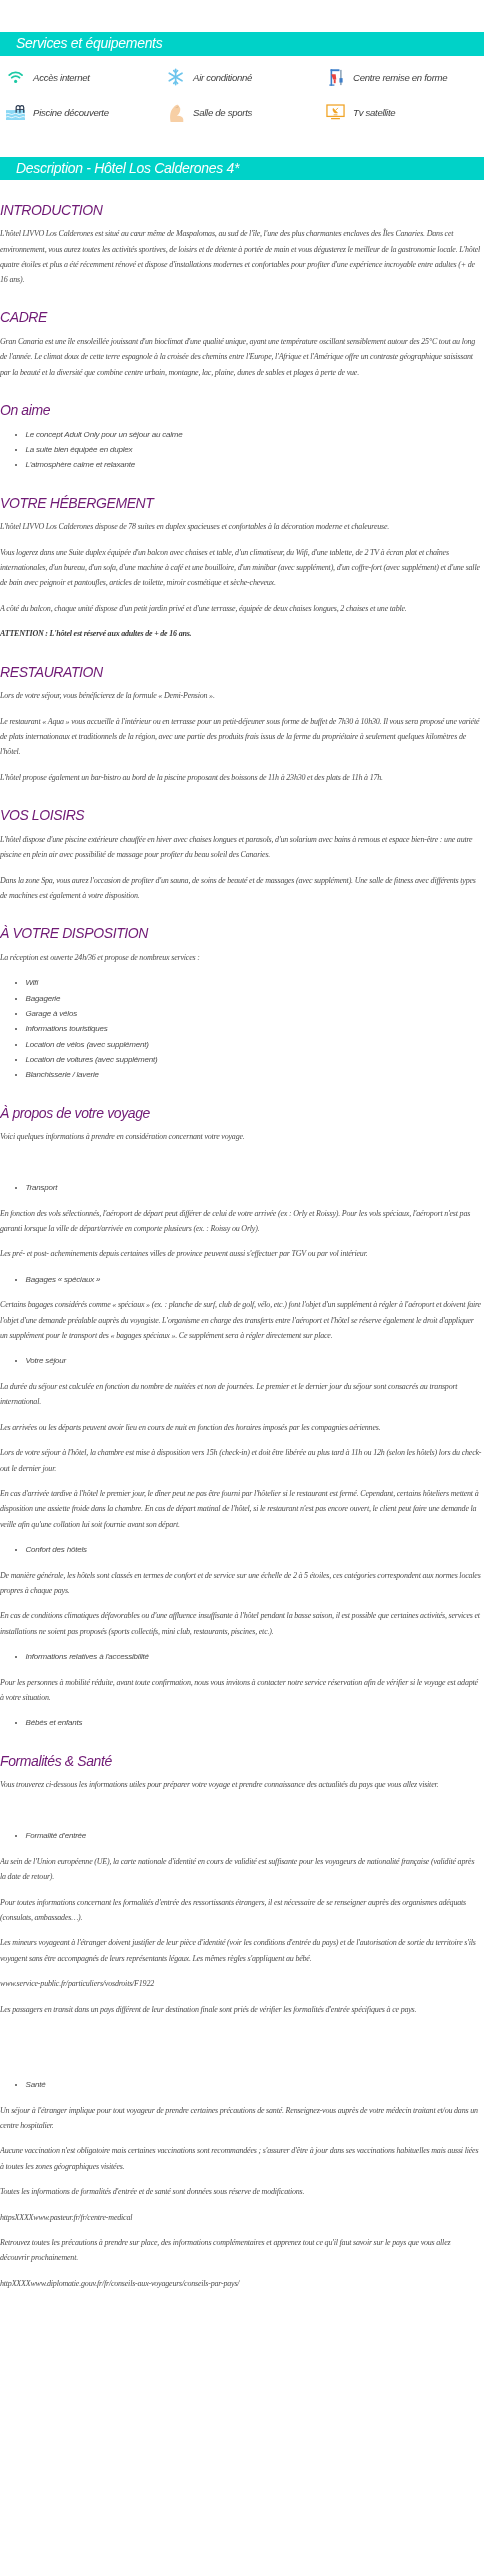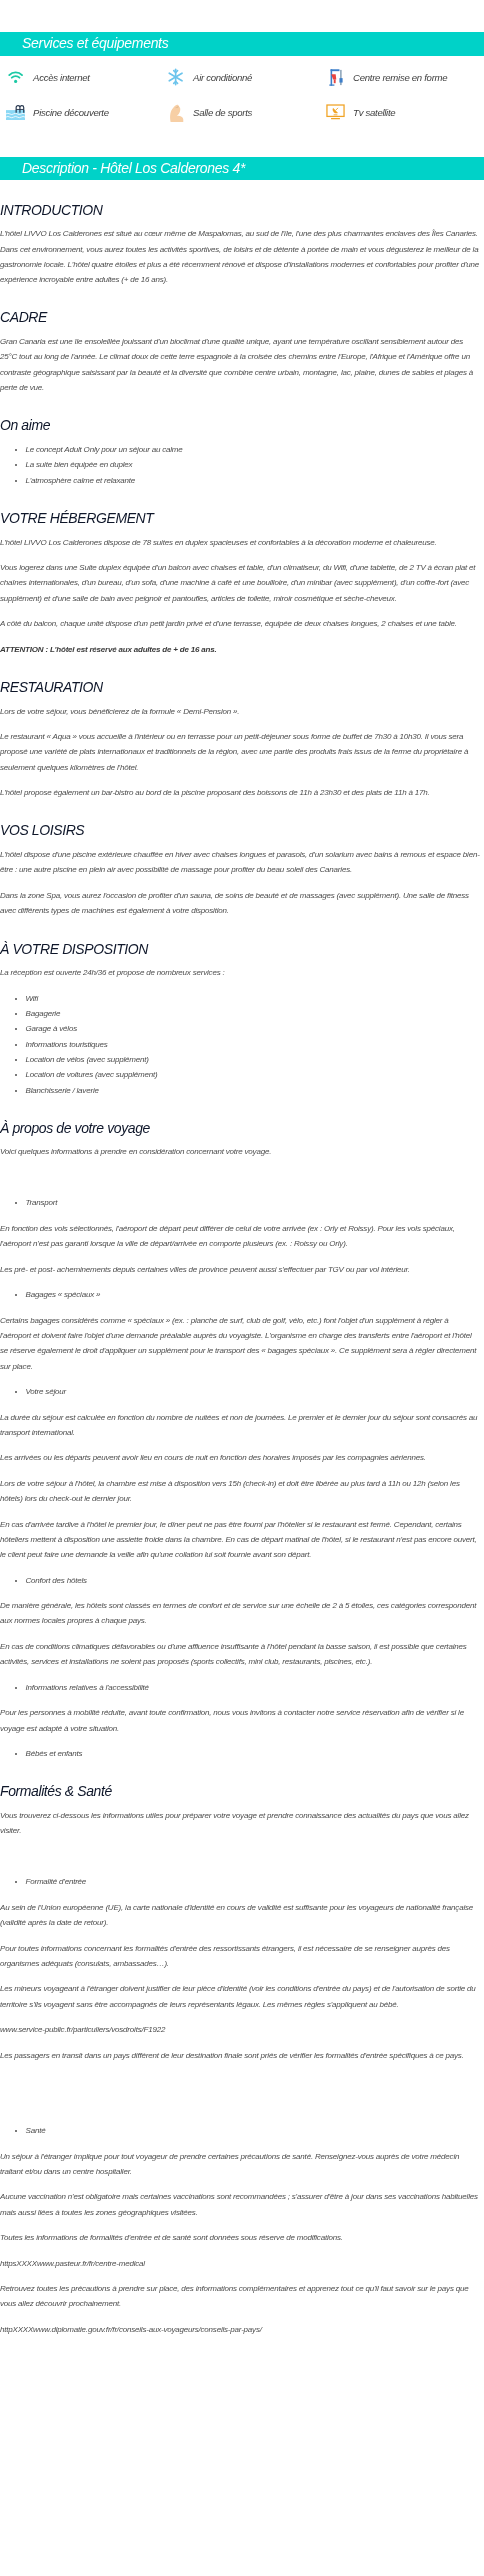--- a/index.html
+++ b/index.html
@@ -11,55 +11,56 @@
   }
   .spacer-top { height: 32px; }
   .banner {
     background: #00d2c8;
     color: #ffffff;
     font-size: 14px;
     font-style: italic;
     letter-spacing: -0.3px;
     height: 23.6px;
     line-height: 23.6px;
-    padding-left: 22px;
+    padding-left: 16px;
   }
   .services-grid {
     display: grid;
     grid-template-columns: 160px 160px 165px;
     row-gap: 14px;
     padding: 12.8px 0 0 6.4px;
     height: 69px;
     box-sizing: border-box;
   }
   .service {
     display: flex; align-items: center; height: 18px;
     font-size: 9.6px; color: #3e3e3e;
     letter-spacing: -0.3px;
   }
   .service .ico { width: 19px; height: 18px; margin-right: 7.7px; display: inline-flex; align-items: center; justify-content: center; }
   .gap-desc { height: 32px; }
   .content { padding: 0; }
   h2.sec {
-    color: #0f172a;
+    color: #701a75;
     font-size: 14px;
     font-weight: normal;
     font-style: italic;
     letter-spacing: -0.4px;
     margin: 21px 0 7.7px 0;
     line-height: 18px;
   }
   h2.sec.first { margin-top: 20.4px; }
   p {
     font-size: 8px;
     line-height: 15.3px;
     margin: 0 0 10.2px 0;
     letter-spacing: -0.2px;
     color: #4d4d4d;
     padding-right: 2.6px;
+    font-family: Liberation Serif, serif;
   }
   p.bold { font-weight: bold; color: #3a3a3a; }
   ul { margin: 0 0 10.2px 0; padding-left: 25.5px; }
   ul li {
     font-size: 8px; line-height: 15.3px; letter-spacing: -0.2px; color: #4d4d4d;
   }
   ul.subhead { margin: 0 0 10.2px 0; }
   .lead-gap { height: 25.5px; }
   .big-gap { height: 50px; }
 </style>

